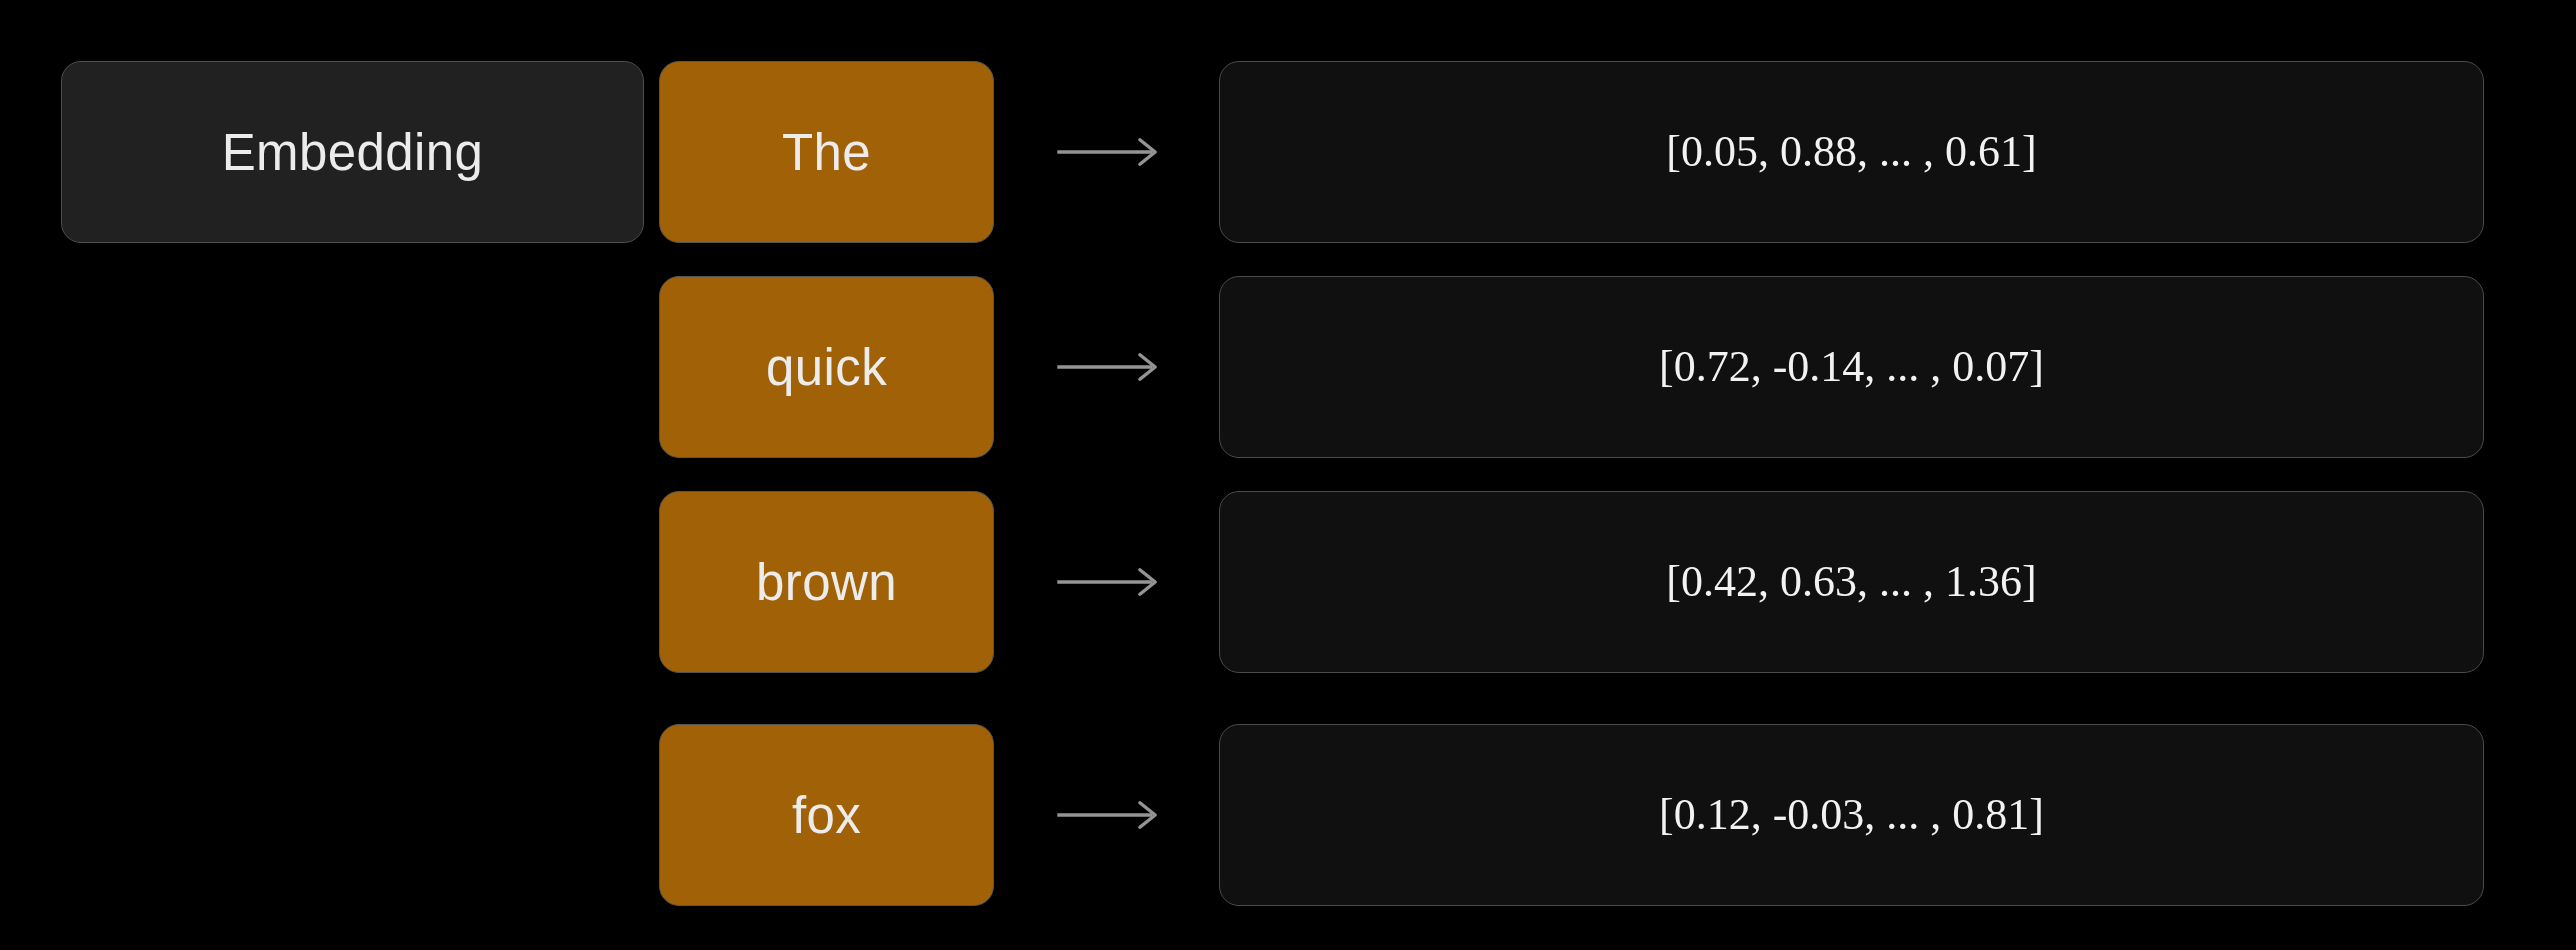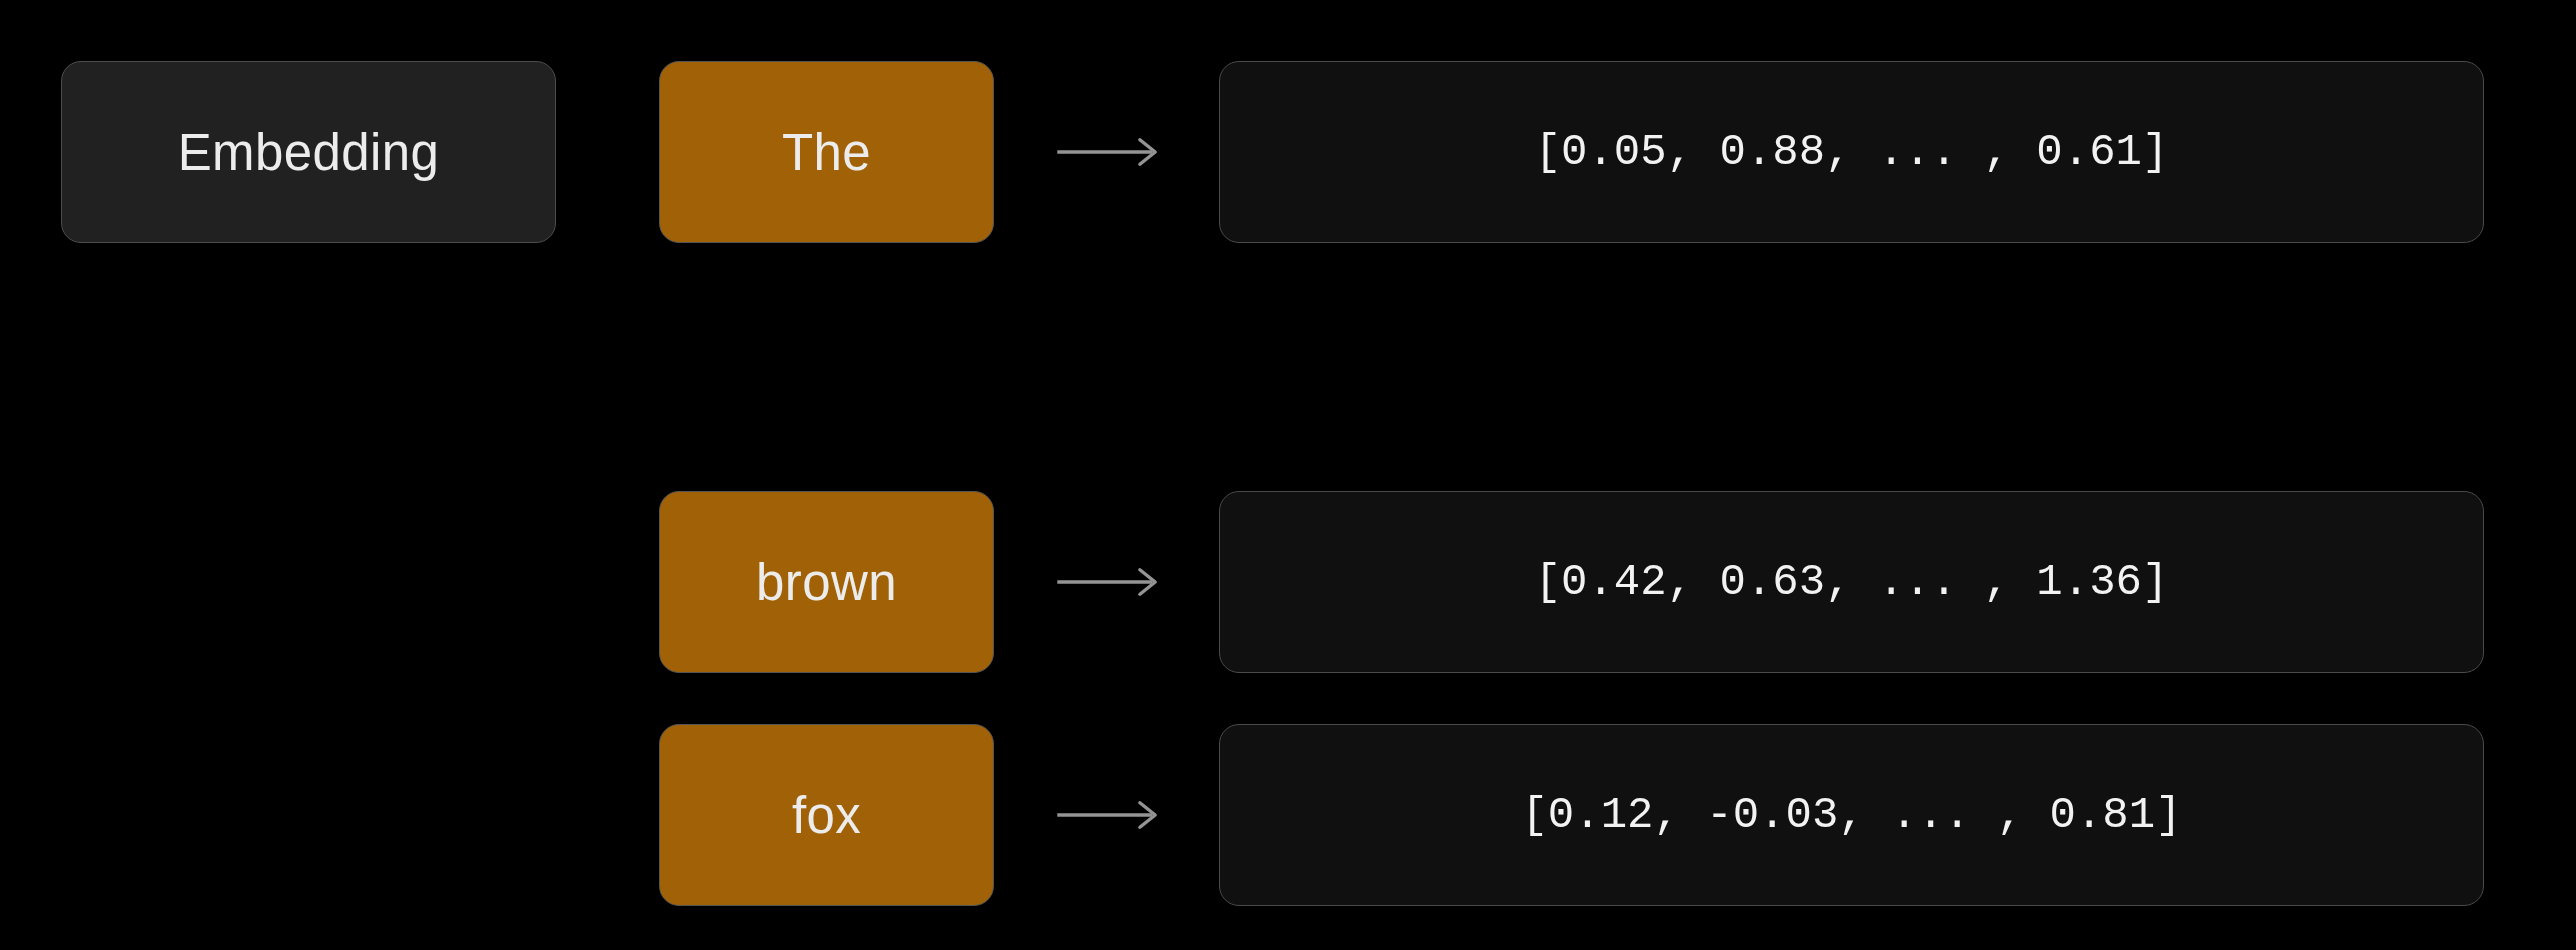--- a/index.html
+++ b/index.html
@@ -16,21 +16,21 @@
   .row.r2{top:491px}
   .row.r3{top:724px}
 
   .box{
     position:absolute;top:0;height:182px;
     box-sizing:border-box;
     border-radius:20px;
     display:flex;align-items:center;justify-content:center;
   }
   .embed-box{
-    left:61px;width:495px;
+    left:61px;width:583px;
     background:#212121;
     border:1.5px solid #4d4d4d;
   }
   .word-box{
     left:659px;width:335px;
     background:#a16207;
     border:1.5px solid #545454;
   }
   .vec-box{
     left:1219px;width:1265px;
@@ -38,21 +38,21 @@
     border:1.5px solid #4a4a4a;
   }
   .embed-label,.word-label{
     color:#ececec;
     font-size:51px;
     line-height:1;
     letter-spacing:0.4px;
   }
   .vec-label{
     color:#f2f2f2;
-    font-family:Liberation Mono, monospace;
+    font-family:Liberation Serif, serif;
     font-size:44px;
     line-height:1;
     white-space:pre;
   }
   .arrow{
     position:absolute;left:1055px;top:74px;
     width:104px;height:34px;
   }
 </style>
 </head>
@@ -69,20 +69,32 @@
     </div>
     <svg class="arrow" viewBox="0 0 136 44">
       <line x1="3" y1="22" x2="127" y2="22" stroke="#949494" stroke-width="4.5"></line>
       <polyline points="111,6 131,22 111,38" fill="none" stroke="#949494" stroke-width="4.5" stroke-linecap="round" stroke-linejoin="round"></polyline>
     </svg>
     <div class="box vec-box">
       <span class="vec-label">[0.05, 0.88, ... , 0.61]</span>
     </div>
   </div>
 
+  <div class="row r1">
+    <div class="box word-box">
+      <span class="word-label">quick</span>
+    </div>
+    <svg class="arrow" viewBox="0 0 136 44">
+      <line x1="3" y1="22" x2="127" y2="22" stroke="#949494" stroke-width="4.5"></line>
+      <polyline points="111,6 131,22 111,38" fill="none" stroke="#949494" stroke-width="4.5" stroke-linecap="round" stroke-linejoin="round"></polyline>
+    </svg>
+    <div class="box vec-box">
+      <span class="vec-label">[0.72, -0.14, ... , 0.07]</span>
+    </div>
+  </div>
 
   <div class="row r2">
     <div class="box word-box">
       <span class="word-label">brown</span>
     </div>
     <svg class="arrow" viewBox="0 0 136 44">
       <line x1="3" y1="22" x2="127" y2="22" stroke="#949494" stroke-width="4.5"></line>
       <polyline points="111,6 131,22 111,38" fill="none" stroke="#949494" stroke-width="4.5" stroke-linecap="round" stroke-linejoin="round"></polyline>
     </svg>
     <div class="box vec-box">

